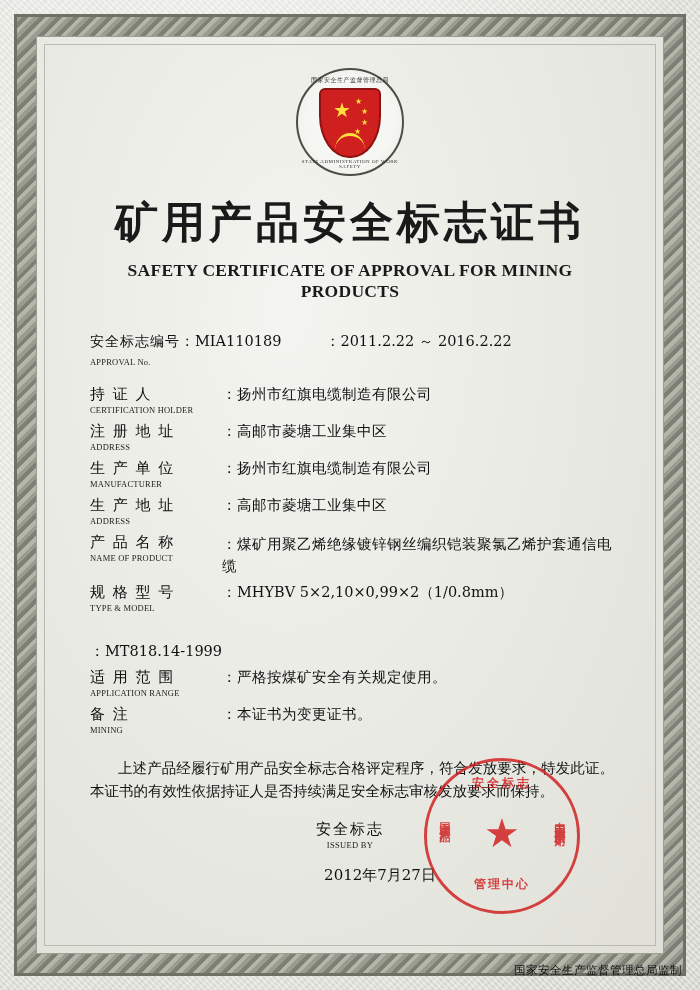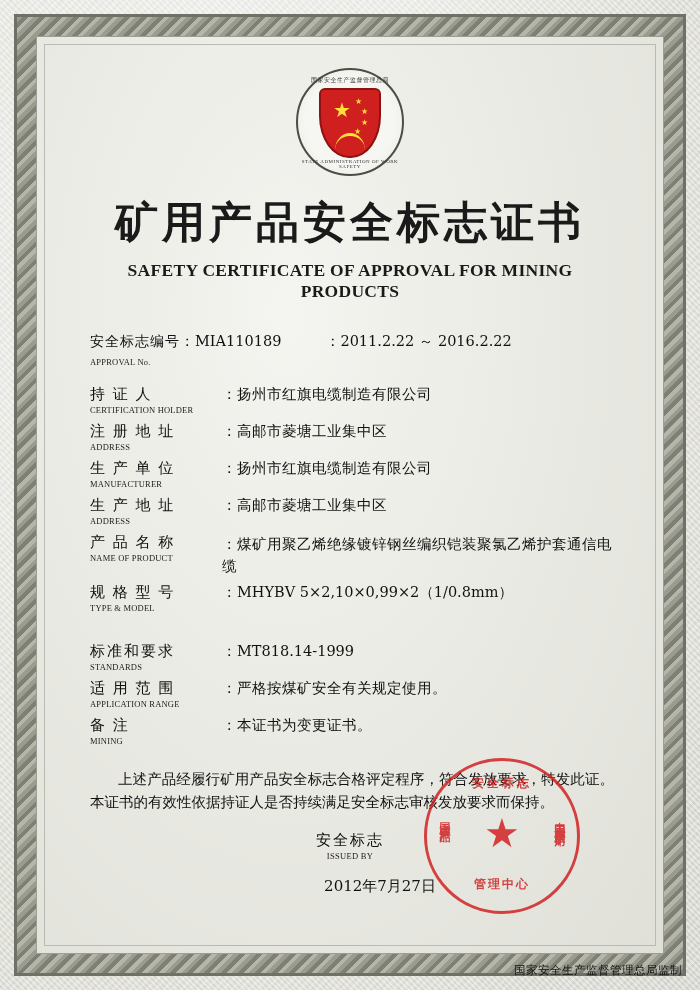--- a/index.html
+++ b/index.html
@@ -440,24 +440,20 @@
           <div class="lbl-en">TYPE &amp; MODEL</div>
         </div>
         <div class="field-value">
           <span class="val-cn">：</span><span class="val">MHYBV 5×2,10×0,99×2（1/0.8mm）</span>
         </div>
       </div>
 
       <div class="gap-block"></div>
 
       <div class="field-row">
-        <div class="field-label">
-          <div class="lbl-cn">标准和要求</div>
-          <div class="lbl-en">STANDARDS</div>
-        </div>
         <div class="field-value">
           <span class="val-cn">：</span><span class="val">MT818.14-1999</span>
         </div>
       </div>
 
       <div class="field-row">
         <div class="field-label">
           <div class="lbl-cn">适 用 范 围</div>
           <div class="lbl-en">APPLICATION RANGE</div>
         </div>

